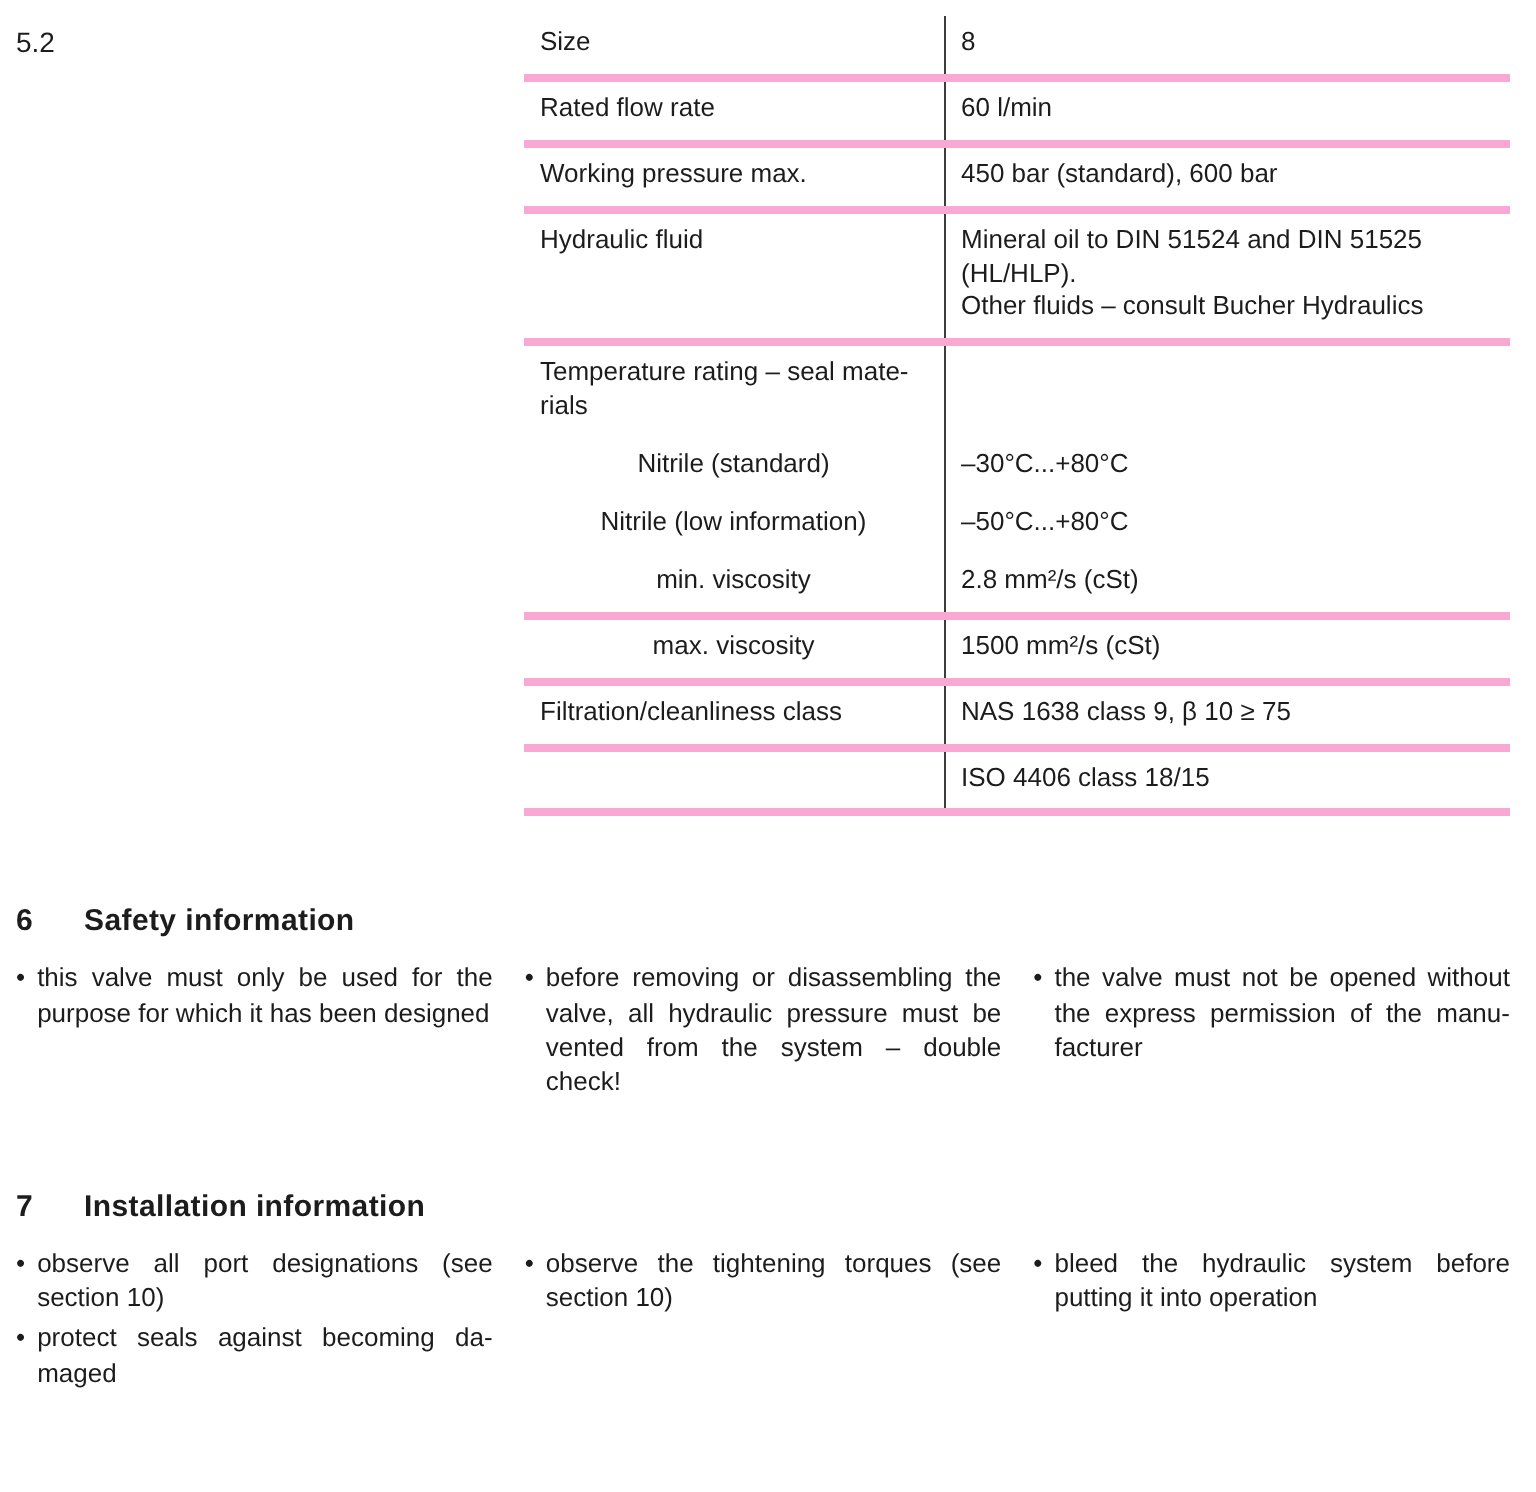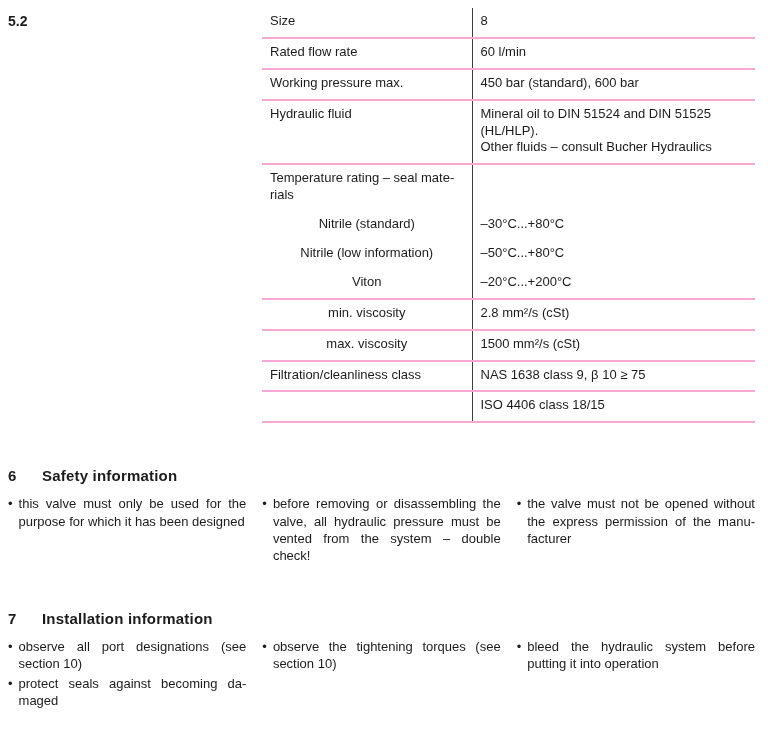--- a/index.html
+++ b/index.html
@@ -11,33 +11,33 @@
     font-size:13px;
     overflow:hidden;
   }
   .page { padding:8px 13px 0 8px; }
 
   
   .top { display:flex; align-items:flex-start; }
   .h52 {
     width:254px; flex:0 0 254px;
     display:flex; 
-    font-weight:bold; font-size:14px;
+    font-weight:normal; font-size:14px;
     padding-top:5px;
   }
   table.spec { border-collapse:collapse; width:493px; table-layout:fixed; }
   table.spec td {
     vertical-align:top;
     padding:5px 8px 7px 8px;
     line-height:1.3;
     white-space:pre-line;
   }
   td.lbl { width:210px; }
   td.val { border-left:1px solid #3d3d3d; }
-  tr.b td { border-bottom:2px solid #f9a8d4; }
+  tr.b td { border-bottom:4px solid #f9a8d4; }
   td.r { text-align:center; }
 
   
   .section { margin-top:44px; }
   .section.s7 { margin-top:46px; }
   .sec-head { display:flex; font-weight:bold; font-size:15px; letter-spacing:.2px; }
   .sec-num { width:34px; flex:0 0 34px; }
   .cols { display:flex; gap:16px; margin-top:11px; }
   .col { flex:1; display:flex; flex-direction:column; gap:3px; }
   .bullet { display:flex; gap:6px; line-height:1.32; }
@@ -79,24 +79,20 @@
 rials</td>
           <td class="val"></td>
         </tr>
         <tr>
           <td class="lbl r">Nitrile (standard)</td>
           <td class="val">–30°C...+80°C</td>
         </tr>
         <tr>
           <td class="lbl r">Nitrile (low information)</td>
           <td class="val">–50°C...+80°C</td>
-        </tr>
-        <tr class="b">
-          <td class="lbl r">Viton</td>
-          <td class="val">–20°C...+200°C</td>
         </tr>
         <tr class="b">
           <td class="lbl r">min. viscosity</td>
           <td class="val">2.8 mm²/s (cSt)</td>
         </tr>
         <tr class="b">
           <td class="lbl r">max. viscosity</td>
           <td class="val">1500 mm²/s (cSt)</td>
         </tr>
         <tr class="b">

